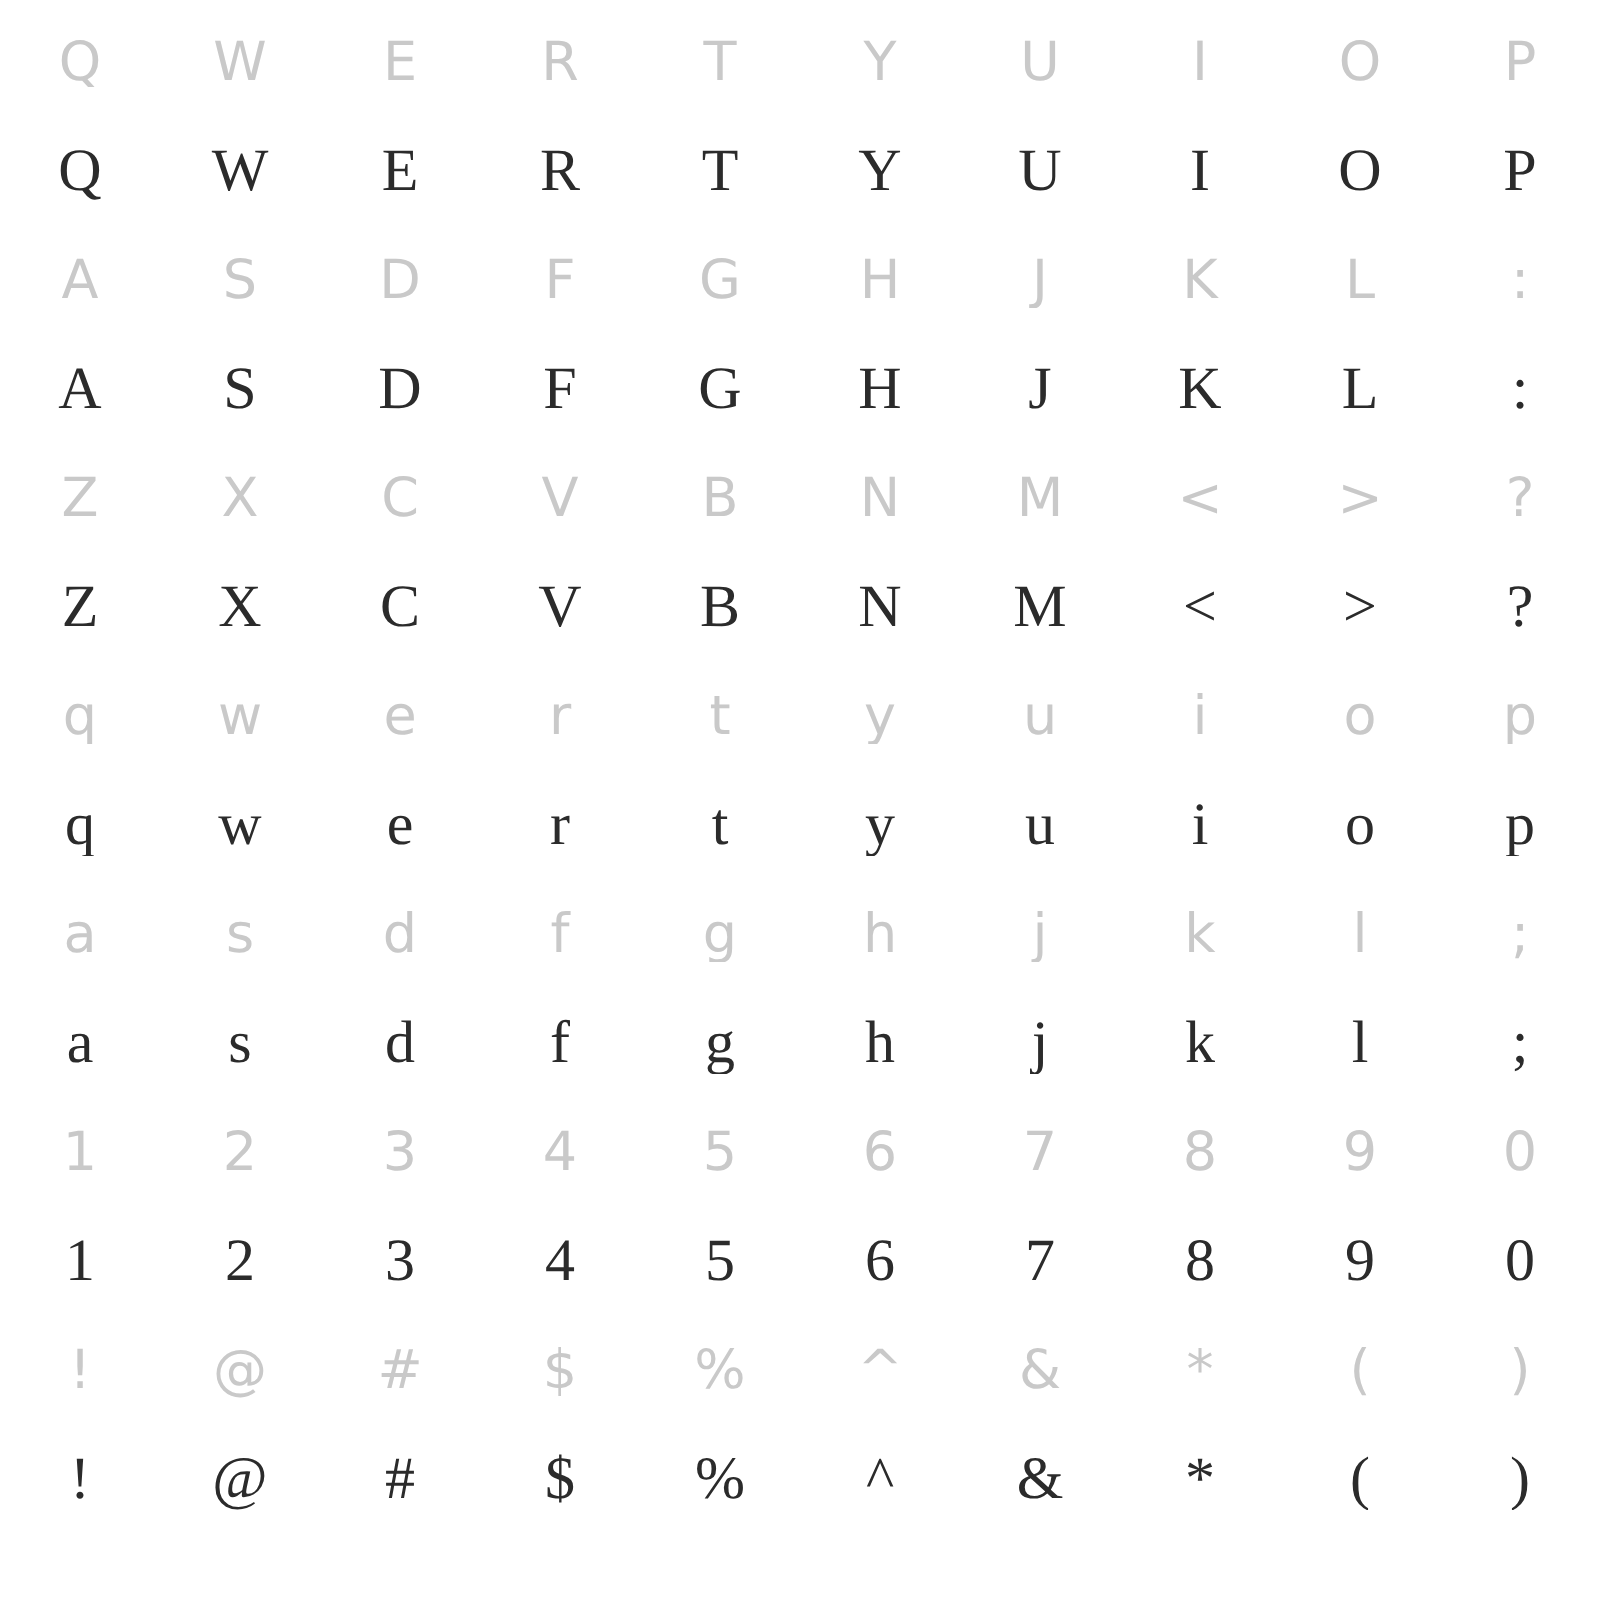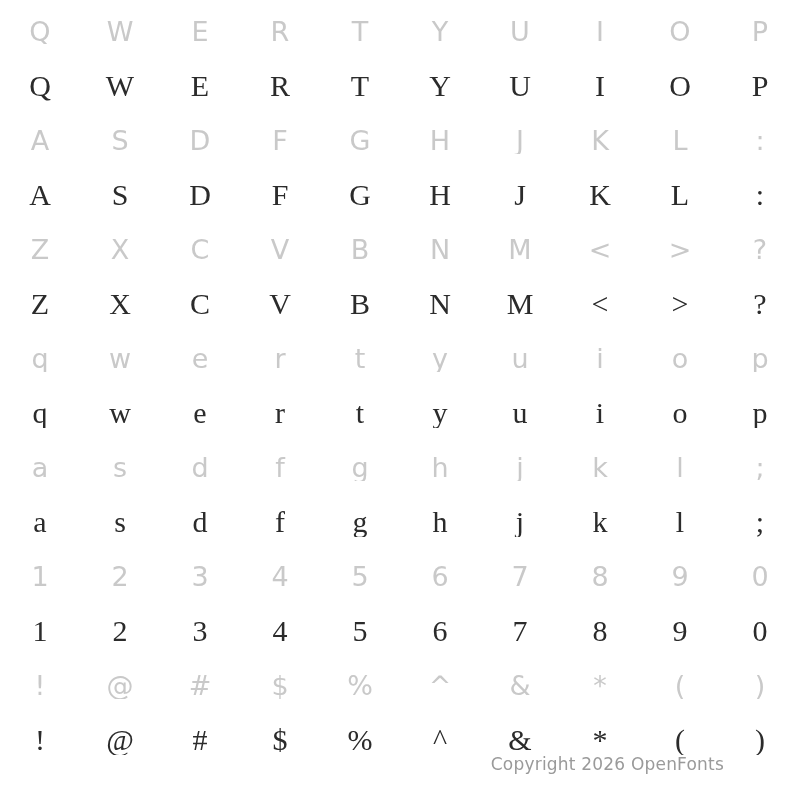--- a/index.html
+++ b/index.html
@@ -229,14 +229,13 @@
         <div class="cell">#</div>
         <div class="cell">$</div>
         <div class="cell">%</div>
         <div class="cell">^</div>
         <div class="cell">&amp;</div>
         <div class="cell">*</div>
         <div class="cell">(</div>
         <div class="cell">)</div>
       </div>
     </div>
-  <div class="footer">Copyright 2026 OpenFonts</div>
 </div>
 
 </body></html>

